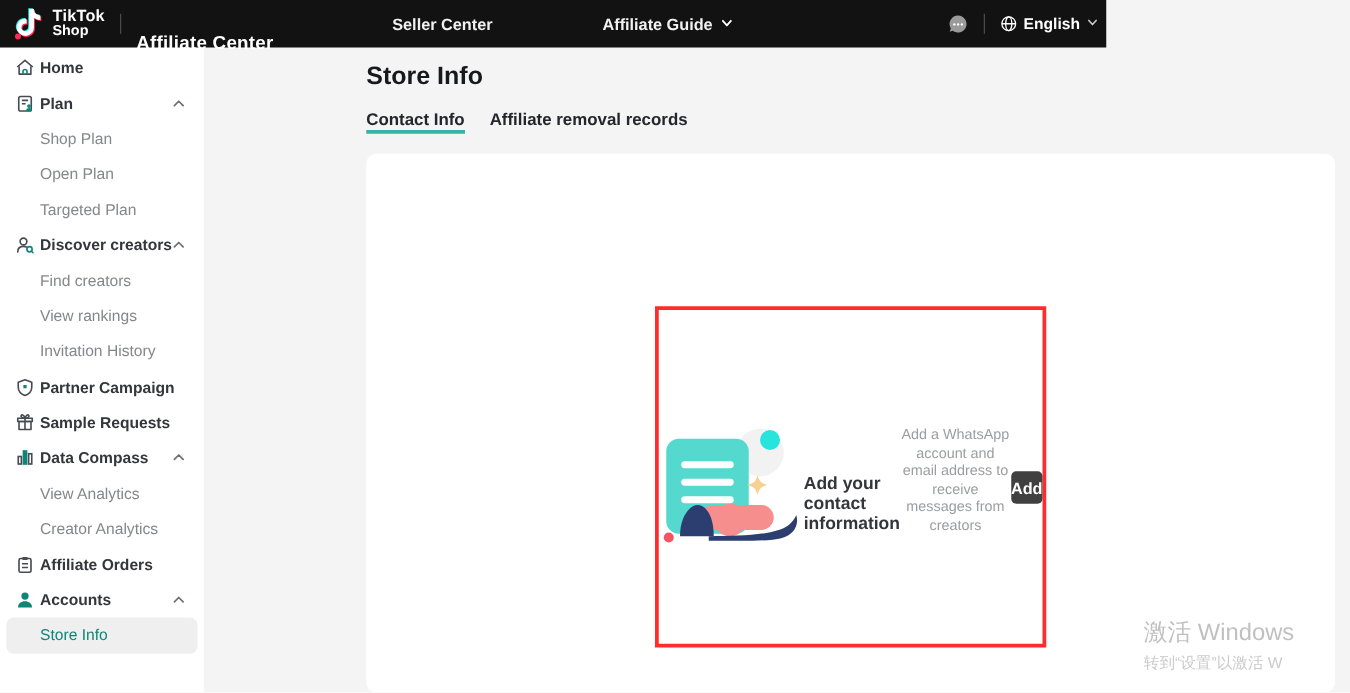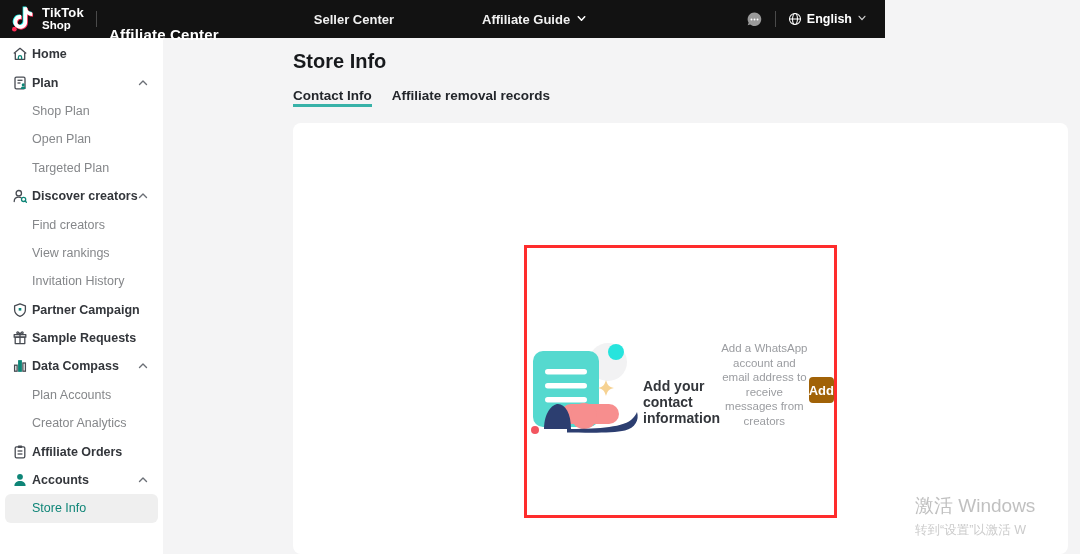--- a/index.html
+++ b/index.html
@@ -13,21 +13,21 @@
   .logo-group { display:flex; align-items:center; padding-left:10px; cursor:pointer; }
   .logo-note { position:relative; width:26px; height:28px; margin-right:6px; }
   .logo-text { line-height:1; }
   .logo-text .l1 { font-size:13px; font-weight:700; letter-spacing:.2px; }
   .logo-text .l2 { font-size:11.5px; font-weight:700; margin-top:1px; }
   .topbar-divider { width:1px; height:16px; background:#4a4a4a; margin:0 12px; }
   .app-title { font-size:15px; font-weight:700; letter-spacing:.2px;margin-top:30px; }
   .topnav-item { font-size:13px; font-weight:700; color:#f1f1f1; cursor:pointer; display:flex; align-items:center; gap:6px; }
   .topnav-seller { margin-left:95px; }
   .topnav-guide { margin-left:88px; }
-  .topbar-right { margin-left:auto; display:flex; align-items:center; padding-right:18px; gap:10px; }
+  .topbar-right { margin-left:auto; display:flex; align-items:center; padding-right:6px; gap:10px; }
   .lang { display:flex; align-items:center; gap:5px; font-size:12.5px; font-weight:700; cursor:pointer; }
 
   
   .sidebar { position:absolute; left:0; top:38px; width:163px; height:516px;
     background:#ffffff; padding-top:2px; z-index:20; }
   .side-row { height:28.4px; display:flex; align-items:center; position:relative; cursor:pointer; }
   .side-row .icon16 { position:absolute; left:12px; width:16px; height:16px; display:flex; }
   .side-label { position:absolute; left:32px; font-size:12.5px; font-weight:700; color:#33363b; white-space:nowrap; }
   .side-sub .side-label { font-weight:400; color:#85878a; }
   .side-chevron { position:absolute; right:14px; width:12px; height:12px; display:flex; }
@@ -43,21 +43,21 @@
     background:#ffffff; border-radius:8px; z-index:1; }
 
   
   .redbox { position:absolute; left:524px; top:245px; width:313px; height:273px;
     border:3px solid #fe2c2c; background:#fff; z-index:6;
     display:flex; flex-direction:row; align-items:center; }
   .illustration { margin-top:19px; }
   .empty-title { margin-top:40px; font-size:14px; font-weight:700; color:#33363b; }
   .empty-desc { margin-top:6px; width:272px; text-align:center; font-size:11.5px;
     line-height:14.5px; color:#9b9da1; }
-  .add-btn { margin-top:17px; width:48px; height:26px; background:#a16207; color:#fff;
+  .add-btn { margin-top:17px; width:48px; height:26px; background:#404040; color:#fff;
     border:none; border-radius:4px; font-family:"Liberation Sans",sans-serif;
     font-size:13px; font-weight:700; cursor:pointer; }
 
   
   .watermark { position:absolute; left:915px; top:493px; z-index:40; pointer-events:none; white-space:nowrap; }
   .watermark .w1 { font-size:19px; color:rgba(140,140,140,.55); }
   .watermark .w2 { font-size:12.5px; color:rgba(150,150,150,.5); margin-top:3px; }
 </style>
 </head>
 <body>
@@ -225,21 +225,21 @@
       </span>
       <span class="side-label">Data Compass</span>
       <span class="side-chevron">
         <svg viewBox="0 0 12 12" width="12" height="12">
             <polyline points="2.5,7.5 6,4 9.5,7.5" fill="none" stroke="#6b6f76" stroke-width="1.4" stroke-linecap="round" stroke-linejoin="round"></polyline>
           </svg>
       </span>
     </div>
 
     <div class="side-row side-sub">
-      <span class="side-label">Plan Accounts</span>
+      <span class="side-label">View Analytics</span>
     </div>
     <div class="side-row side-sub">
       <span class="side-label">Creator Analytics</span>
     </div>
 
     <div class="side-row">
       <span class="icon16">
         <svg viewBox="0 0 16 16" width="16" height="16" fill="none" stroke="#474b52" stroke-width="1.3" stroke-linejoin="round">
           <rect x="3.2" y="2.8" width="9.6" height="11" rx="1.3"></rect>
           <rect x="5.8" y="1.6" width="4.4" height="2.4" rx="0.8" fill="#474b52" stroke="none"></rect>

